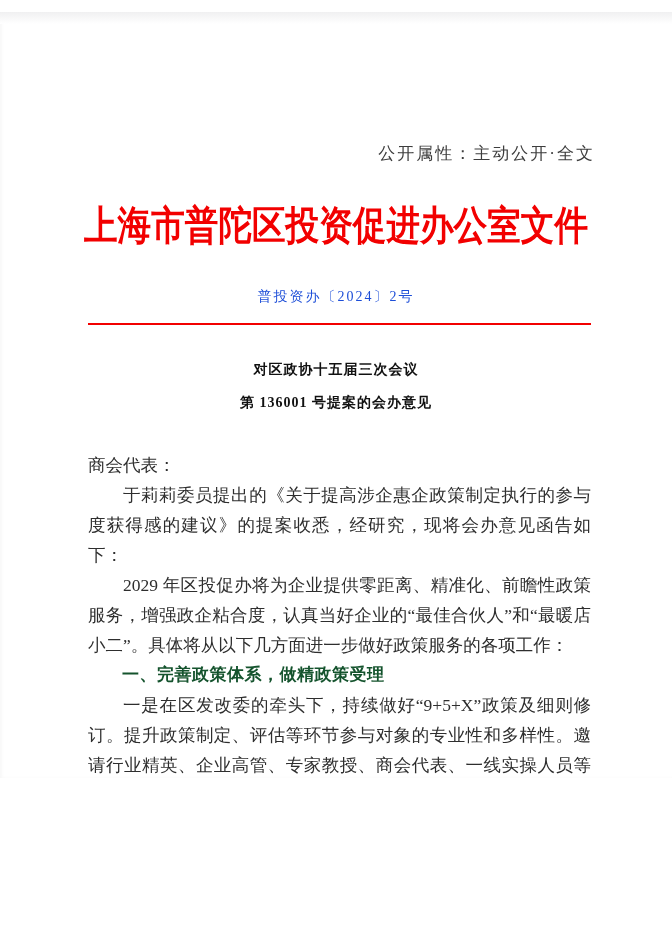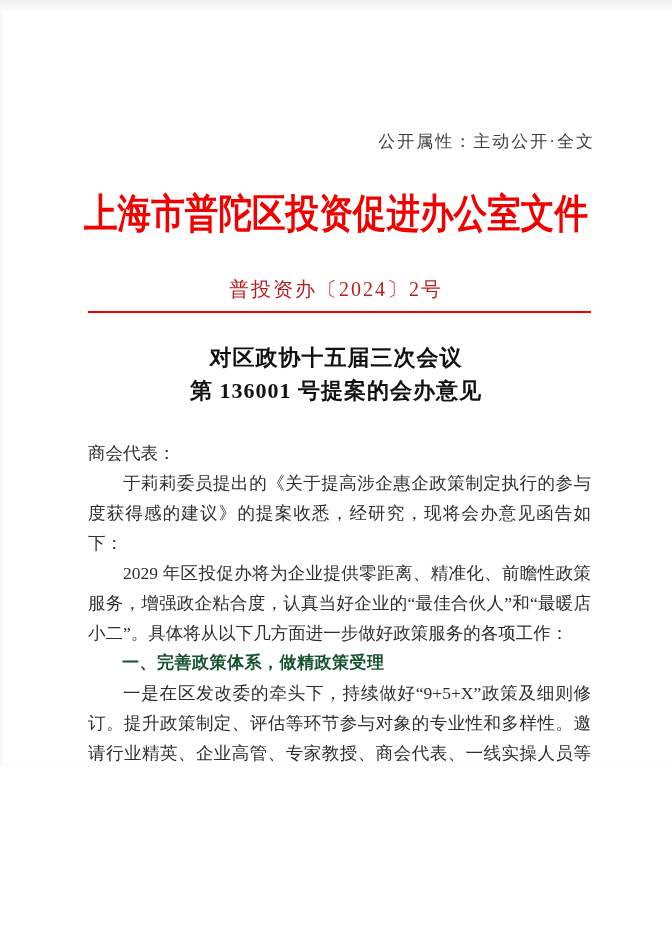--- a/index.html
+++ b/index.html
@@ -5,20 +5,21 @@
   html, body { margin: 0; padding: 0; background: #ffffff; }
   .page {
     position: relative;
     width: 672px;
     height: 766px;
     background: #ffffff;
     overflow: hidden;
     font-family: "Liberation Serif", "DejaVu Serif", serif;
     color: #2b2b2b;
     box-shadow: inset 2px 0 3px rgba(0,0,0,0.03);
+    margin-top: 12px;
   }
   .top-shade {
     position: absolute;
     top: 0; left: 0; right: 0;
     height: 12px;
     background: linear-gradient(to bottom, #f0f0f1, #ffffff);
   }
   .pub-line {
     position: absolute;
     top: 130px;
@@ -43,39 +44,39 @@
     transform: scaleX(0.84);
     transform-origin: 50% 50%;
     font-family: "Liberation Serif", "DejaVu Serif", serif;
   }
   .doc-no {
     position: absolute;
     top: 276px;
     left: 0;
     width: 100%;
     text-align: center;
-    font-size: 20px;
+    font-size: 14px;
     letter-spacing: 2px;
-    color: #b91c1c;
+    color: #1d4ed8;
   }
   .red-rule {
     position: absolute;
     top: 311px;
     left: 88px;
     width: 503px;
     height: 2px;
     background: #f20000;
   }
   .doc-title {
     position: absolute;
     top: 341px;
     left: 0;
     width: 100%;
     text-align: center;
-    font-size: 22px;
+    font-size: 14px;
     line-height: 33px;
     font-weight: bold;
     color: #111111;
     letter-spacing: 1px;
     font-family: "Liberation Serif", "DejaVu Serif", serif;
   }
   .body-text {
     position: absolute;
     top: 438px;
     left: 88px;

